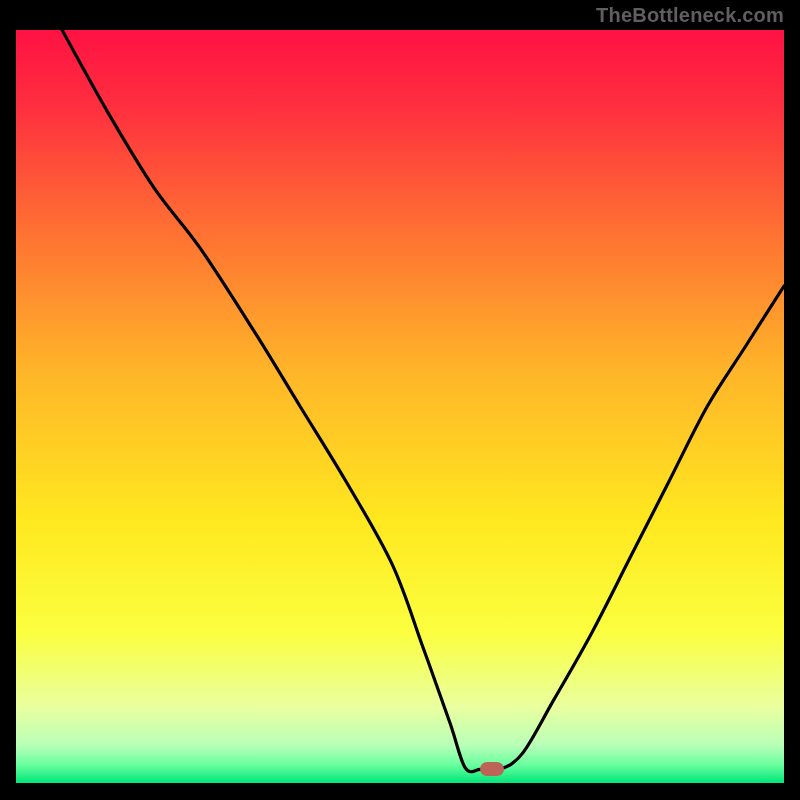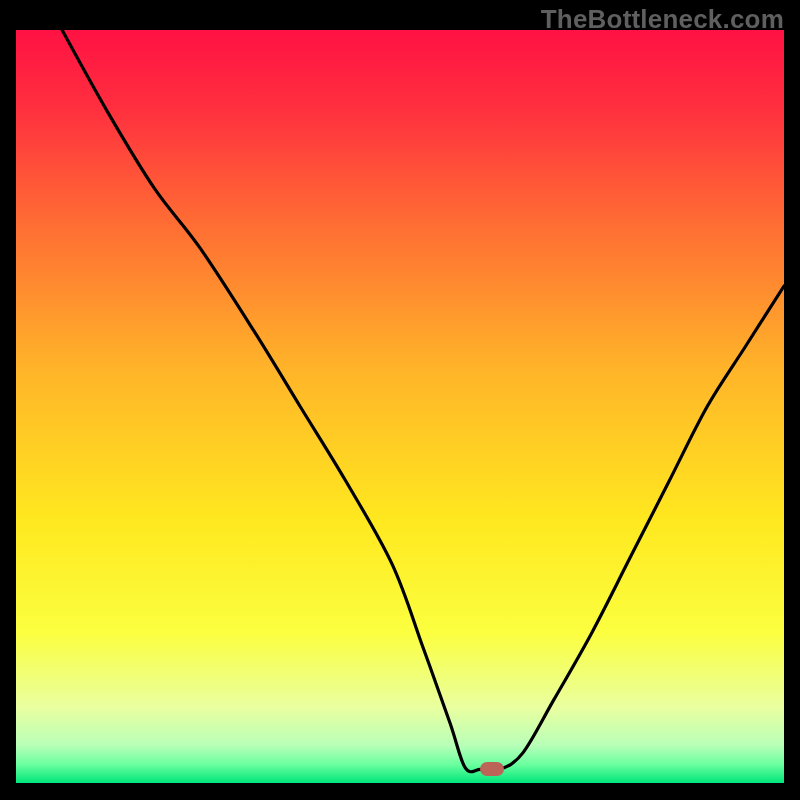--- a/index.html
+++ b/index.html
@@ -15,21 +15,21 @@
     width: 800px;
     height: 800px;
     background: #000;
   }
   .watermark {
     position: absolute;
     top: 4px;
     right: 16px;
     color: #5f5f5f;
     font-family: Arial, Helvetica, sans-serif;
-    font-size: 26px;
+    font-size: 20px;
     font-weight: 600;
     letter-spacing: 0.2px;
     z-index: 5;
   }
   .plot-area {
     position: absolute;
     left: 16px;
     top: 30px;
     width: 768px;
     height: 753px;

